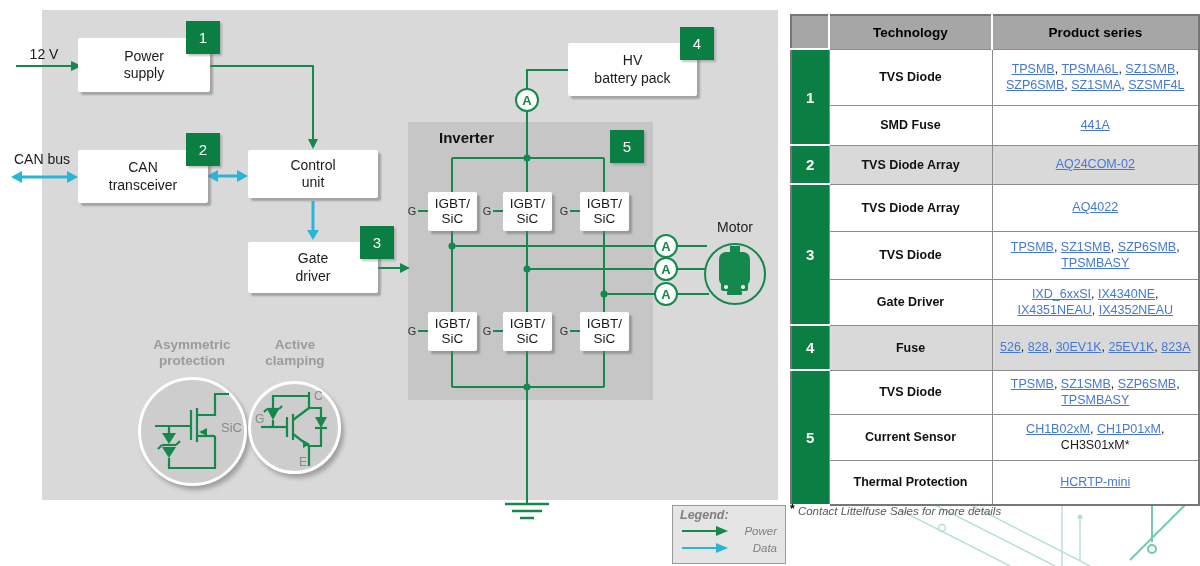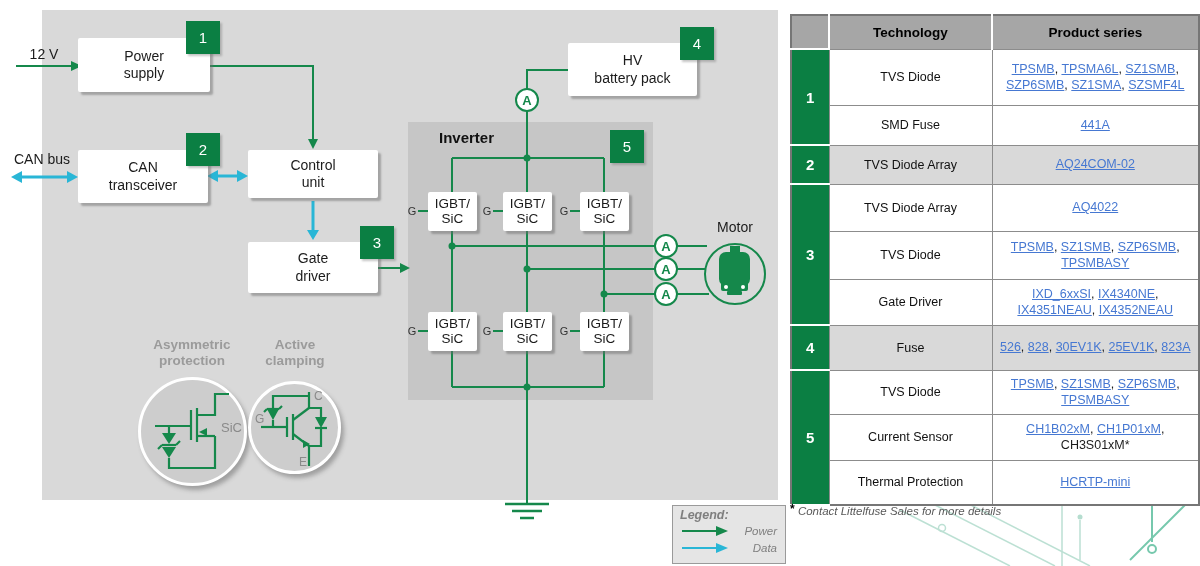--- a/index.html
+++ b/index.html
@@ -31,21 +31,21 @@
   .legend-row{display:flex;align-items:center;gap:6px;height:17px;}
   .legend-row span{font-size:11.5px;font-style:italic;color:#7f7f7f;margin-left:auto;margin-right:8px;}
   
   .table-wrap{position:absolute;left:790px;top:14px;z-index:2;}
   #ptable{border-collapse:collapse;width:408px;table-layout:fixed;border:2px solid #767676;background:#fff;}
   #ptable th,#ptable td{border:1.5px solid #8c8c8c;padding:1px 4px;vertical-align:middle;}
   #ptable th{background:var(--c-header);color:#000;font-size:13.5px;height:30px;font-weight:bold;}
   #ptable th + th{border-left:2px solid #fff;}
   td.num{background:var(--c-green);color:#fff;font-weight:bold;font-size:15px;text-align:center;
          border-top:2px solid #fff !important;border-bottom:2px solid #fff !important;}
-  td.tech{font-size:12.5px;font-weight:400;color:#111;text-align:center;}
+  td.tech{font-size:12.5px;font-weight:700;color:#111;text-align:center;}
   td.prod{font-size:12.5px;color:#1b1b1b;text-align:center;line-height:1.3;}
   td.prod a{color:var(--c-link);text-decoration:underline;}
   td.prod .nolink{color:#1b1b1b;}
   tr.shaded td.tech, tr.shaded td.prod{background:var(--c-shade);}
   
   .footnote{position:absolute;left:790px;top:502px;z-index:3;font-size:11.5px;}
   .fstar{font-weight:bold;color:#000;font-size:12px;vertical-align:2px;}
   .ftext{font-style:italic;color:#595959;}
   
   .ammt{font:bold 13px "Liberation Sans","DejaVu Sans",sans-serif;fill:var(--c-wire);text-anchor:middle;}

